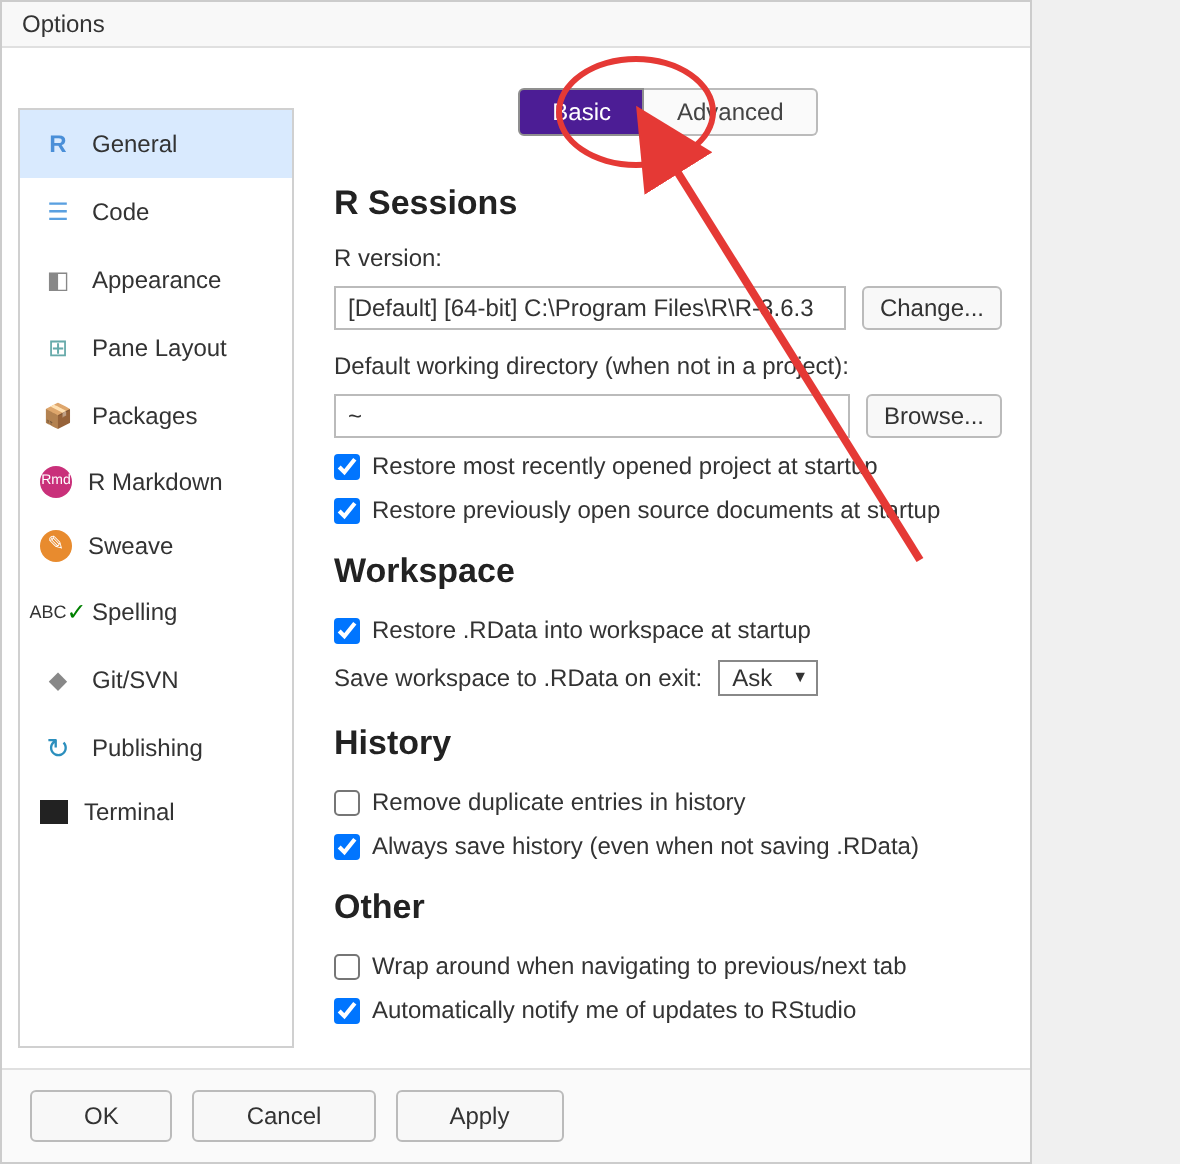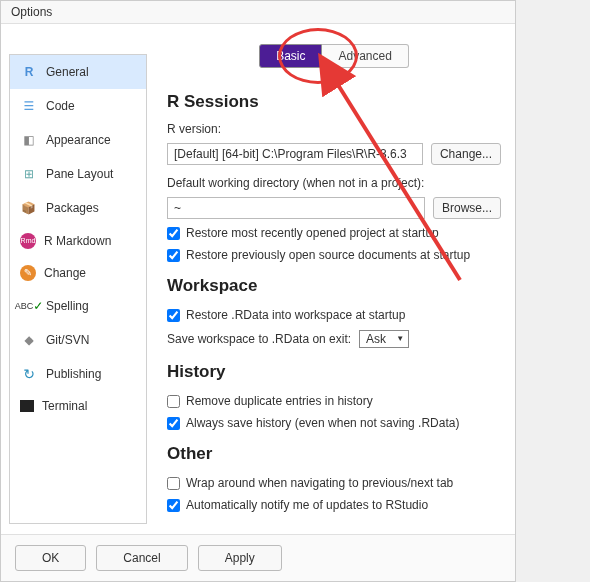--- a/index.html
+++ b/index.html
@@ -58,21 +58,21 @@
       <div class="sidebar-item">
         <span class="icon" style="color:#c88b3e;">📦</span>
         <span>Packages</span>
       </div>
       <div class="sidebar-item">
         <span class="icon" style="background:#c9307a;color:#fff;border-radius:50%;width:16px;height:16px;font-size:7px;line-height:16px;text-align:center;">Rmd</span>
         <span>R Markdown</span>
       </div>
       <div class="sidebar-item">
         <span class="icon" style="background:#e88b2e;color:#fff;border-radius:50%;width:16px;height:16px;font-size:10px;line-height:16px;text-align:center;">✎</span>
-        <span>Change</span>
+        <span>Sweave</span>
       </div>
       <div class="sidebar-item">
         <span class="icon" style="font-size:9px;">ABC<span style="color:green;">✓</span></span>
         <span>Spelling</span>
       </div>
       <div class="sidebar-item">
         <span class="icon" style="color:#888;">◆</span>
         <span>Git/SVN</span>
       </div>
       <div class="sidebar-item">

